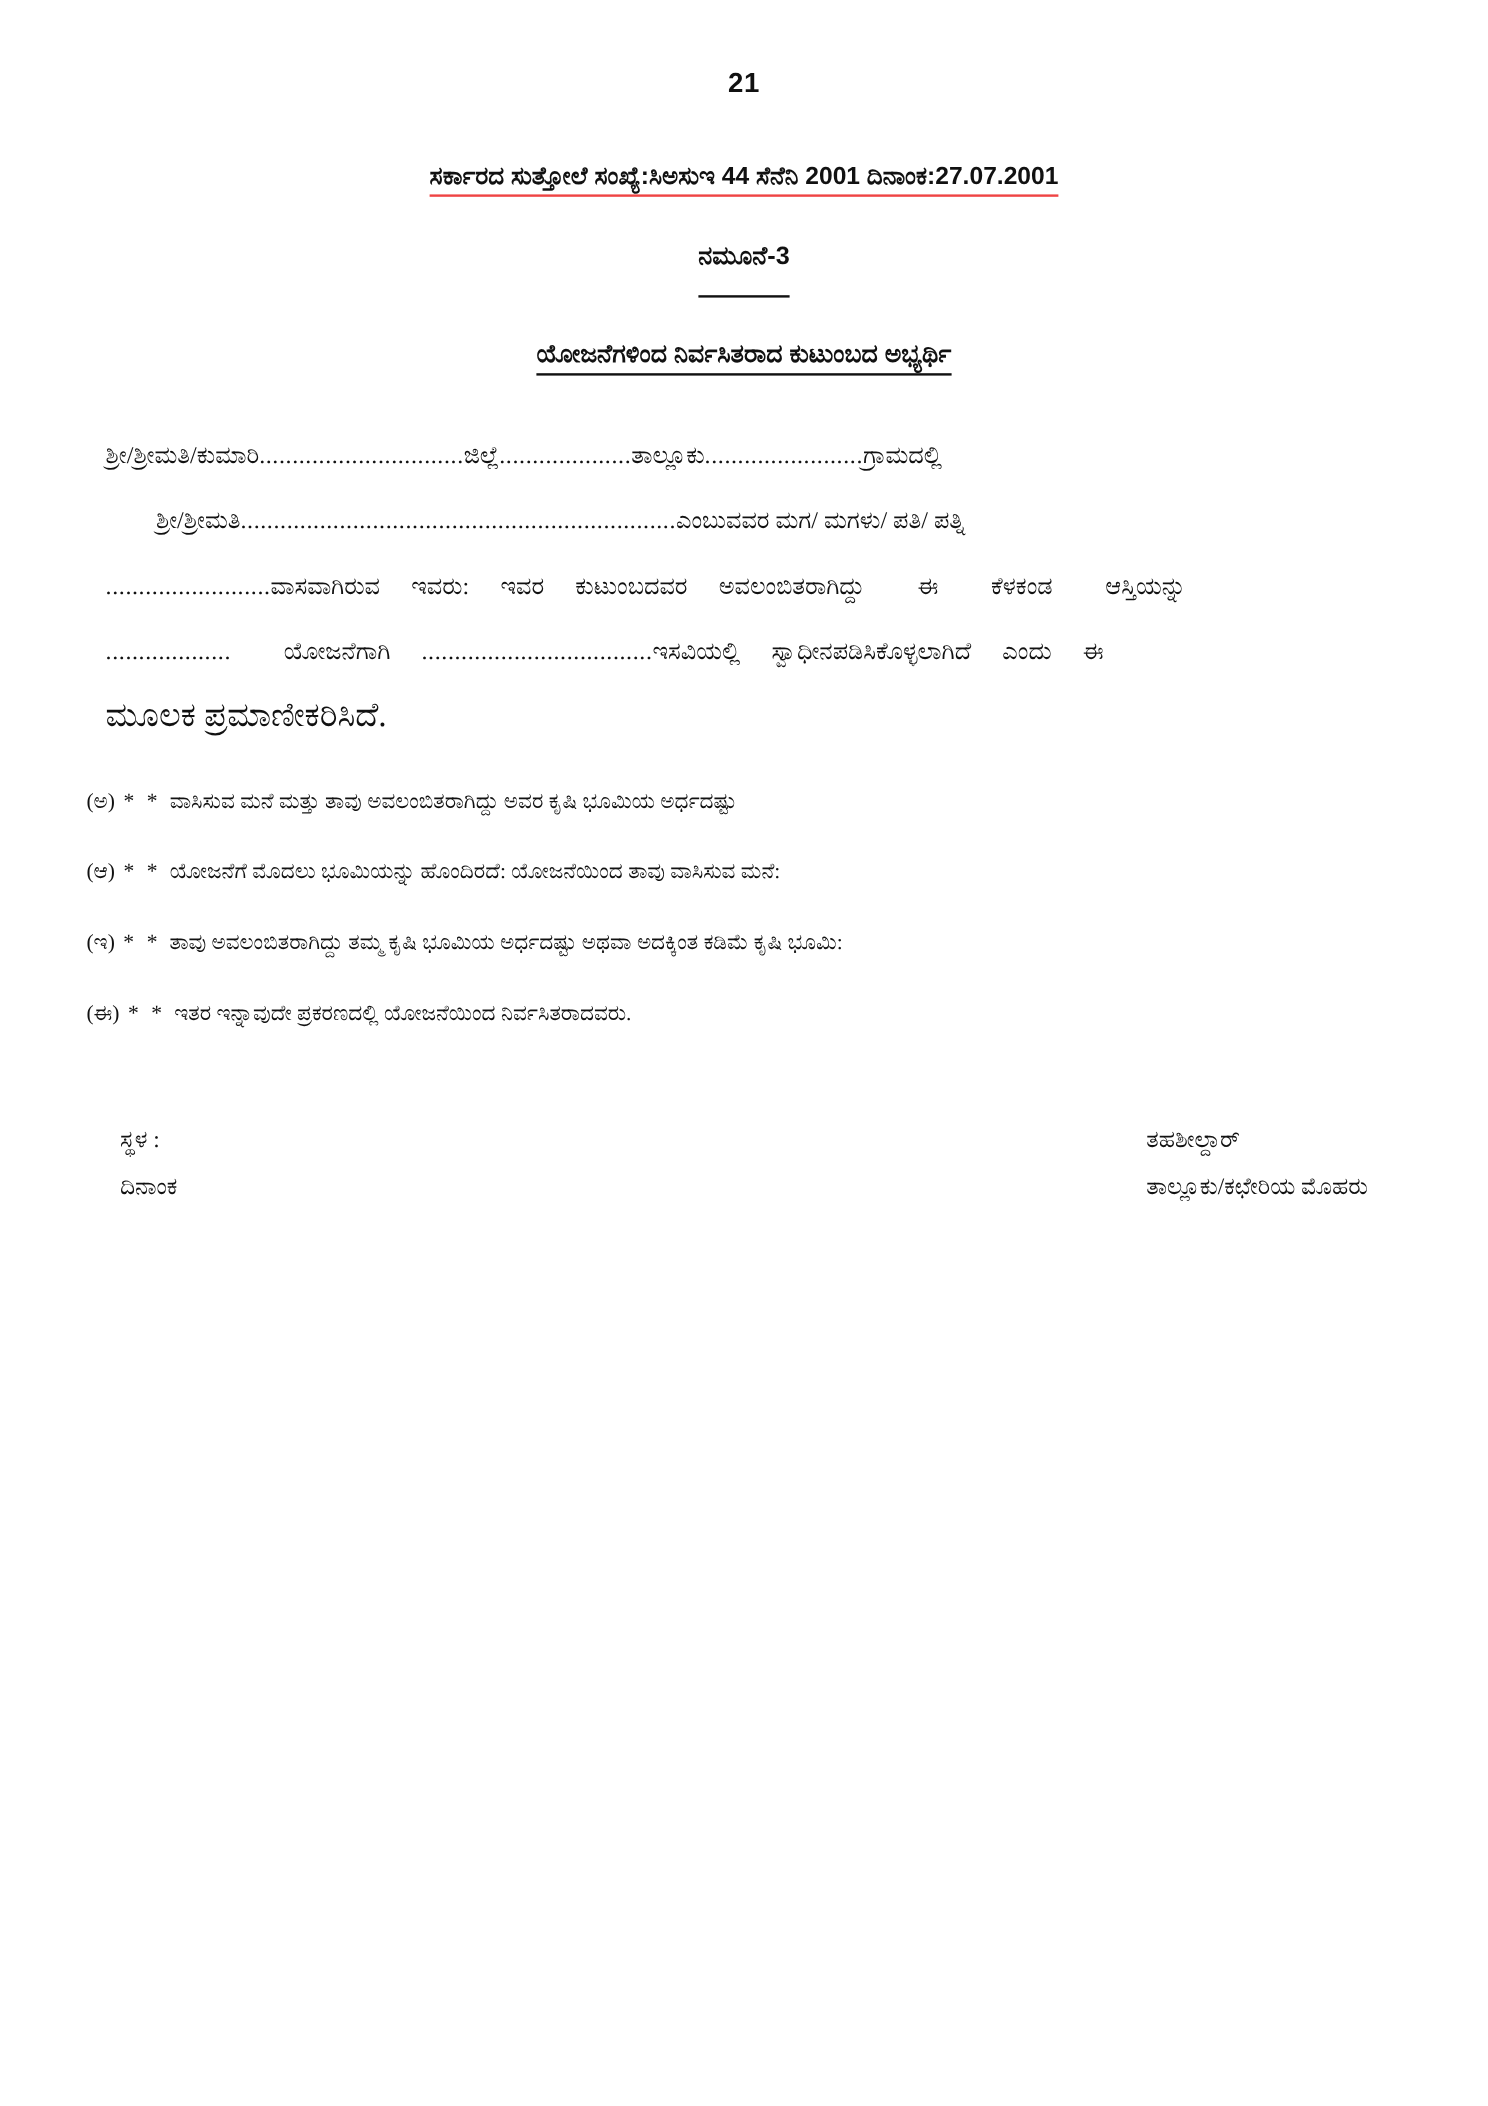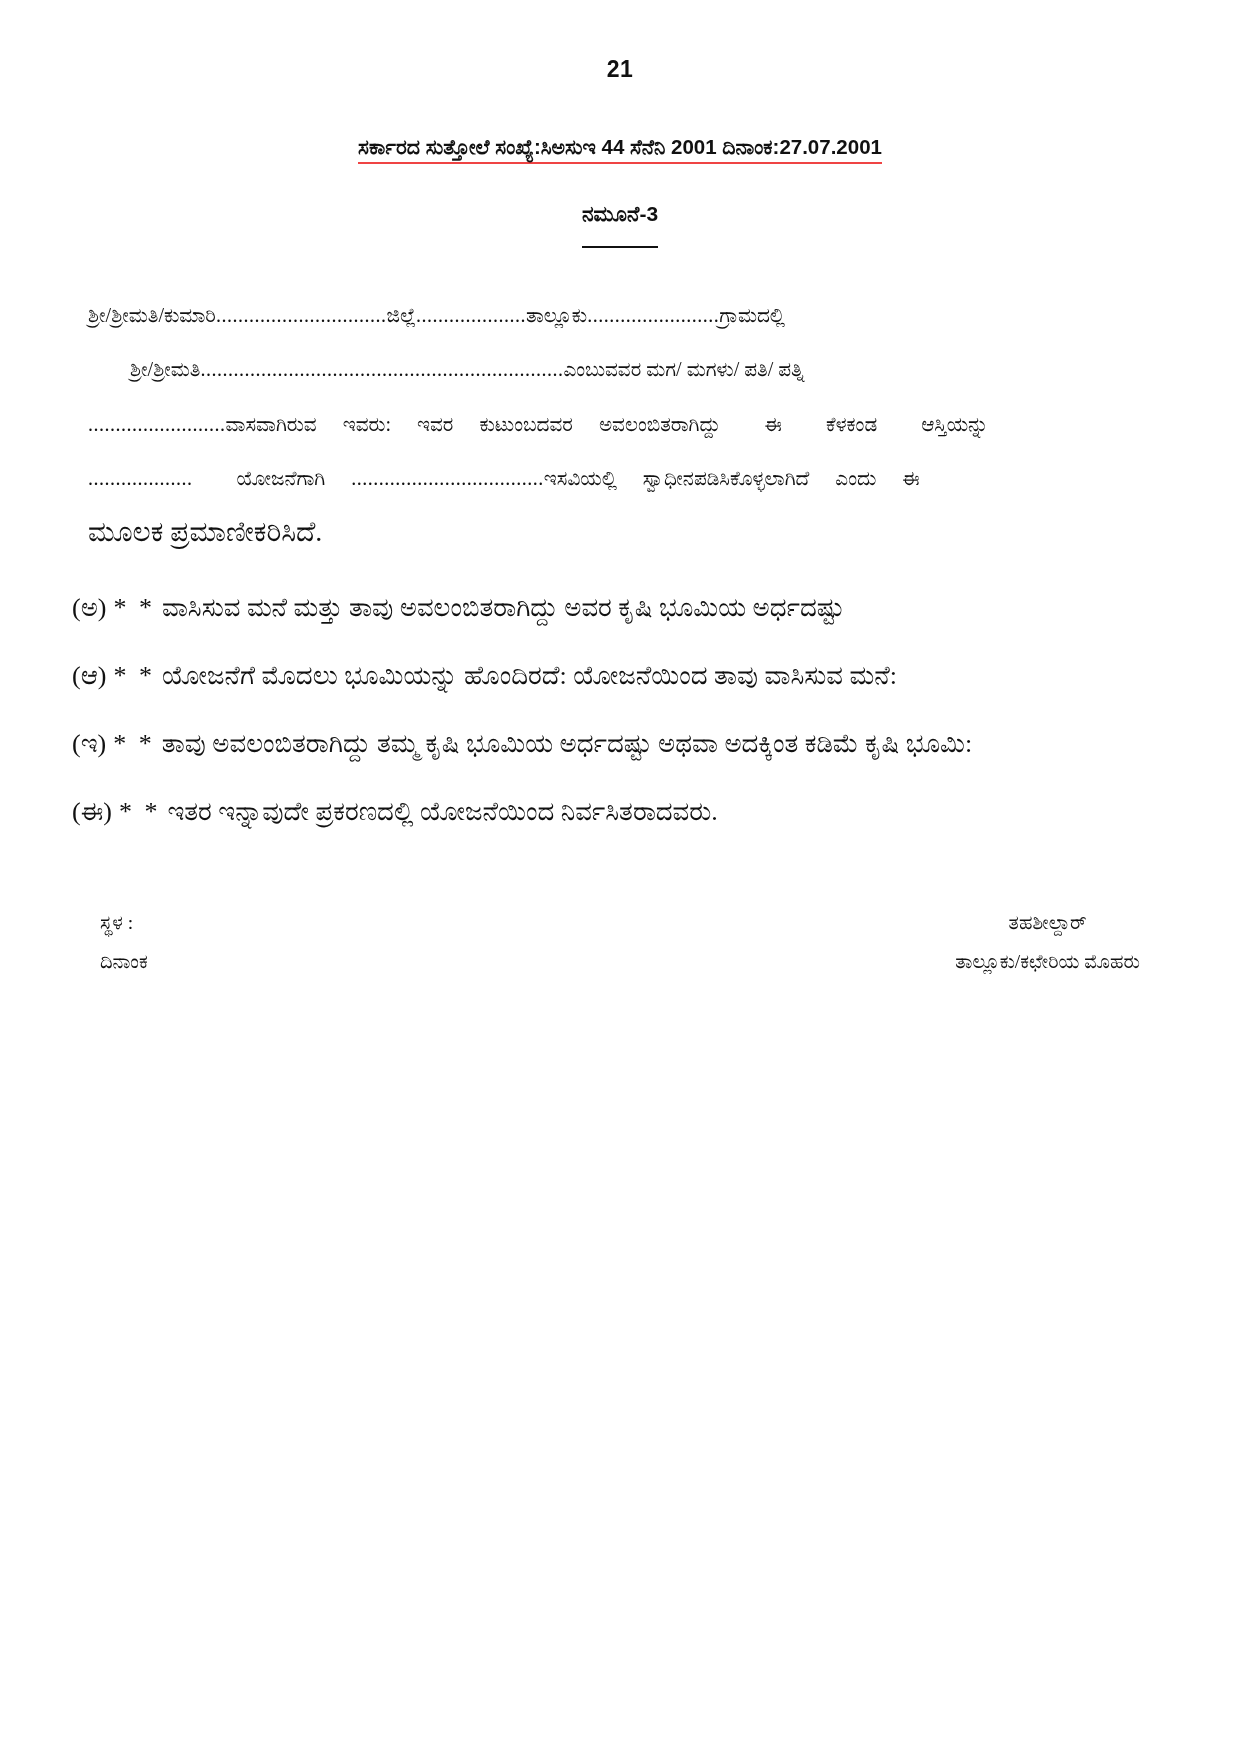--- a/index.html
+++ b/index.html
@@ -101,21 +101,21 @@
     margin: 10px 88px 0 88px;
     font-size: 28px;
     color: #111;
   }
 
   
   .clauses {
     margin: 44px 72px 0 72px;
   }
   .clause {
-    font-size: 26px;
+    font-size: 18px;
     color: #111;
     margin-bottom: 38px;
     white-space: nowrap;
   }
   .clause-marker { margin-right: 7px; }
   .clause-stars { letter-spacing: 3px; margin-right: 7px; }
 
   
   .footer {
     margin-top: 76px;
@@ -128,21 +128,21 @@
     left: 100px;
     top: 0;
     font-size: 19.5px;
     line-height: 2.0;
     color: #111;
   }
   .footer-right {
     position: absolute;
     right: 100px;
     top: 0;
-    text-align: center;
+    text-align: left;
     font-size: 19.5px;
     line-height: 2.0;
     color: #111;
   }
   .footer-row { display: block; white-space: nowrap; }
 </style>
 </head>
 <body>
 
 <div class="page">
@@ -150,20 +150,23 @@
   <div class="page-number">21</div>
 
   <div class="circular-line">
     <span class="u">ಸರ್ಕಾರದ ಸುತ್ತೋಲೆ ಸಂಖ್ಯೆ:ಸಿಅಸುಇ 44 ಸೆನೆನಿ 2001 ದಿನಾಂಕ:27.07.2001</span>
   </div>
 
   <div class="form-id">
     <span class="u">ನಮೂನೆ-3</span>
   </div>
 
+  <div class="subtitle">
+    <span class="u">ಯೋಜನೆಗಳಿಂದ ನಿರ್ವಸಿತರಾದ ಕುಟುಂಬದ ಅಭ್ಯರ್ಥಿ</span>
+  </div>
 
   <div class="body-block">
 
     <span class="para-line"><span>ಶ್ರೀ/ಶ್ರೀಮತಿ/ಕುಮಾರಿ</span><span class="dots">...............................</span><span>ಜಿಲ್ಲೆ</span><span class="dots">....................</span><span>ತಾಲ್ಲೂಕು</span><span class="dots">........................</span><span>ಗ್ರಾಮದಲ್ಲಿ</span></span>
 
     <span class="para-line first"><span>ಶ್ರೀ/ಶ್ರೀಮತಿ</span><span class="dots">..................................................................</span><span>ಎಂಬುವವರ ಮಗ/ ಮಗಳು/ ಪತಿ/ ಪತ್ನಿ</span></span>
 
     <span class="para-line"><span class="dots">.........................</span><span>ವಾಸವಾಗಿರುವ</span><span class="gap-m"></span><span>ಇವರು:</span><span class="gap-m"></span><span>ಇವರ</span><span class="gap-m"></span><span>ಕುಟುಂಬದವರ</span><span class="gap-m"></span><span>ಅವಲಂಬಿತರಾಗಿದ್ದು</span><span class="gap-l"></span><span>ಈ</span><span class="gap-l"></span><span>ಕೆಳಕಂಡ</span><span class="gap-l"></span><span>ಆಸ್ತಿಯನ್ನು</span></span>
 
     <span class="para-line"><span class="dots">...................</span><span class="gap-l"></span><span>ಯೋಜನೆಗಾಗಿ</span><span class="gap-m"></span><span class="dots">...................................</span><span>ಇಸವಿಯಲ್ಲಿ</span><span class="gap-m"></span><span>ಸ್ವಾಧೀನಪಡಿಸಿಕೊಳ್ಳಲಾಗಿದೆ</span><span class="gap-m"></span><span>ಎಂದು</span><span class="gap-m"></span><span>ಈ</span></span>

